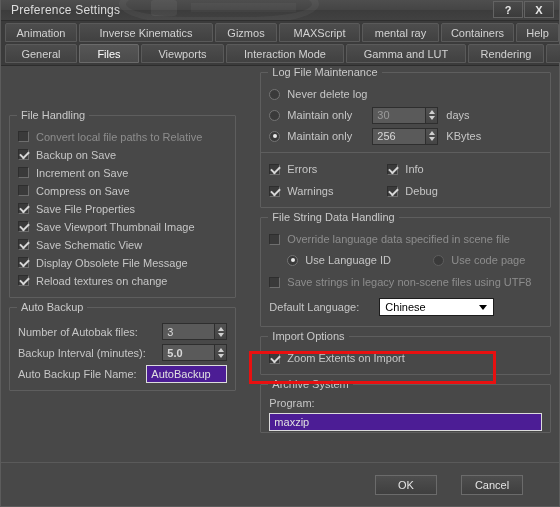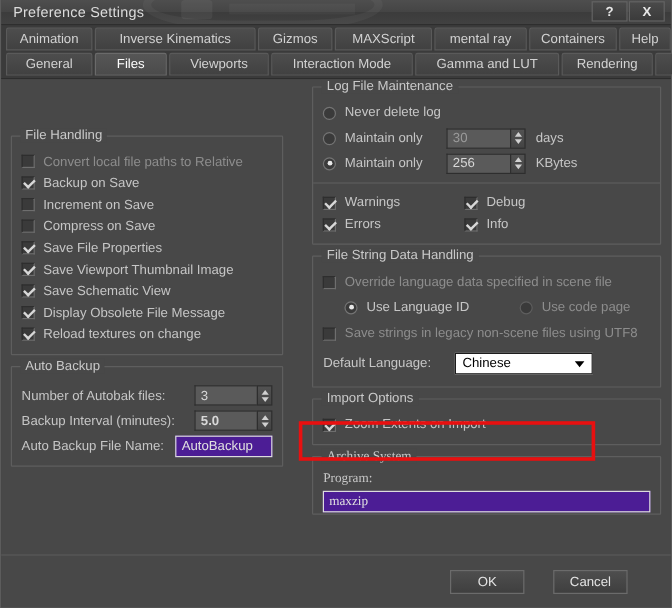--- a/index.html
+++ b/index.html
@@ -430,31 +430,31 @@
               <span class="spin-btns">
                 <span class="ar up"></span>
                 <span class="ar down"></span>
               </span>
             </span>
             <span class="lbl" style="margin-left:8px;">KBytes</span>
           </div>
 
           <div class="sep"></div>
 
+          <div class="row">
+            <span class="cb checked"></span>
+            <span class="lbl" style="width:100px;">Errors</span>
+            <span class="cb checked"></span>
+            <span class="lbl">Info</span>
+          </div>
           <div class="row" style="margin-top:4px;">
             <span class="cb checked"></span>
             <span class="lbl" style="width:100px;">Warnings</span>
             <span class="cb checked"></span>
             <span class="lbl">Debug</span>
-          </div>
-          <div class="row">
-            <span class="cb checked"></span>
-            <span class="lbl" style="width:100px;">Errors</span>
-            <span class="cb checked"></span>
-            <span class="lbl">Info</span>
           </div>
         </div>
 
         <div class="group" style="padding-bottom:10px;">
           <div class="legend">File String Data Handling</div>
 
           <div class="row">
             <span class="cb"></span>
             <span class="lbl dim">Override language data specified in scene file</span>
           </div>
@@ -481,21 +481,21 @@
         </div>
 
         <div class="group">
           <div class="legend">Import Options</div>
           <div class="row">
             <span class="cb checked"></span>
             <span class="lbl">Zoom Extents on Import</span>
           </div>
         </div>
 
-        <div class="group" style="padding-bottom:1px;font-family:Liberation Serif, serif;">
+        <div class="group" style="padding-bottom:1px;">
           <div class="legend">Archive System</div>
           <div class="label-line" style="margin-bottom:4px;">Program:</div>
           <div class="txt-field">maxzip</div>
         </div>
 
       </div>
     </div>
 
     <div id="highlight" style="border-color: rgb(232, 16, 16);"></div>
   </div>

